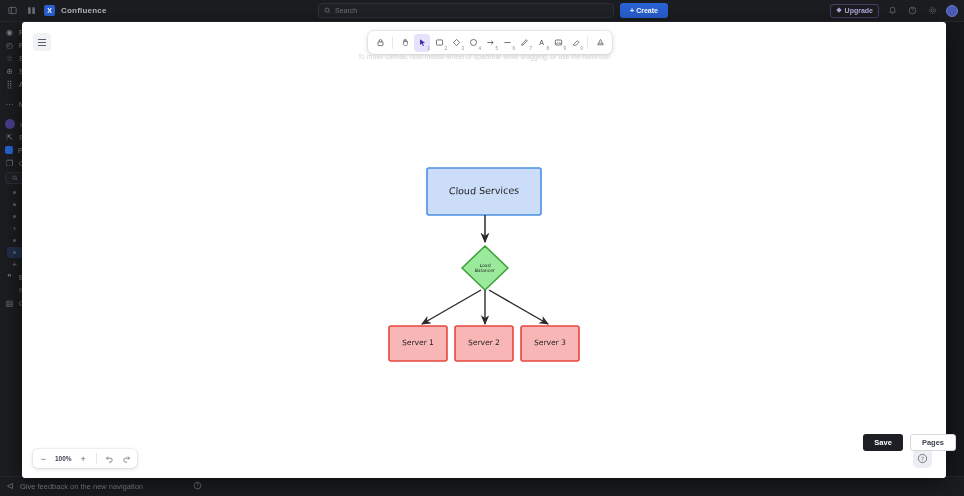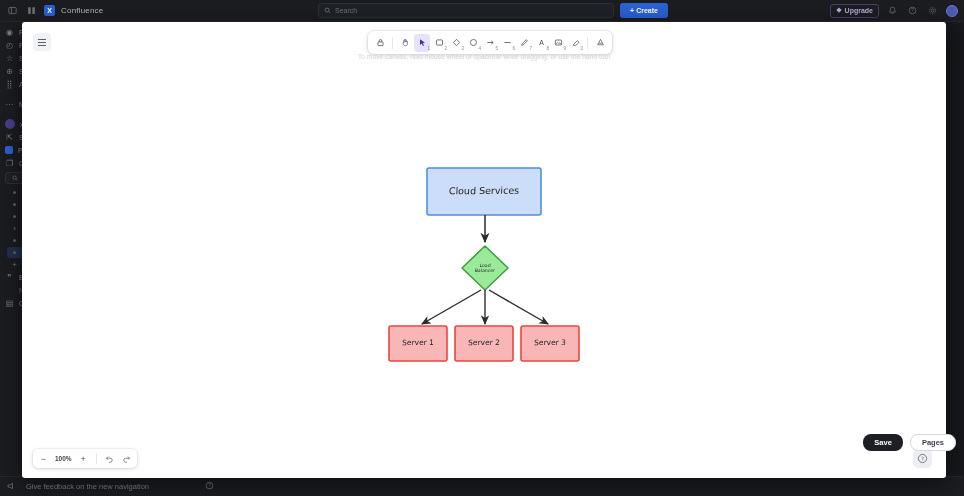--- a/index.html
+++ b/index.html
@@ -20,21 +20,21 @@
   }
   .tn-icon {
     width: 13px; height: 13px; display: flex; align-items: center;
     justify-content: center; color: #8a8f98; opacity: .75;
   }
   .tn-logo {
     width: 11px; height: 11px; border-radius: 2px; background: #2a62d6;
     display: flex; align-items: center; justify-content: center;
     color: #fff; font-size: 7px; font-weight: bold;
   }
-  .tn-product { color: #b6bac1; font-size: 8px; font-weight: 400; letter-spacing: .2px; }
+  .tn-product { color: #b6bac1; font-size: 8px; font-weight: 700; letter-spacing: .2px; }
 
   .tn-search {
     position: absolute; left: 318px; width: 296px; height: 15px;
     background: #1f2226; border: 1px solid #2e3136; border-radius: 3px;
     display: flex; align-items: center; gap: 4px; padding: 0 5px;
   }
   .tn-search .mag { color: #7d828b; font-size: 7px; }
   .tn-search .ph { color: #70757e; font-size: 7px; }
 
   .tn-create {
@@ -71,21 +71,21 @@
     display: flex; align-items: center; padding: 0 4px; gap: 3px; margin: 3px 0;
   }
   .sb-tree { padding-left: 5px; }
   .sb-tree .sb-row { height: 11px; }
   .sb-dot { width: 3px; height: 3px; border-radius: 50%; background: #5d626b; flex: none; margin-left: 3px; }
   .sb-active { background: #23304d; border-radius: 3px; margin-left: -3px; padding-left: 3px; }
 
   .statusbar {
     position: absolute; left: 0; right: 0; bottom: 0; height: 20px;
     background: #1b1d20; border-top: 1px solid #26282c;
-    display: flex; align-items: center; gap: 11px; padding: 0 7px;
+    display: flex; align-items: center; gap: 5px; padding: 0 7px;
     color: #7f848d; font-size: 7.5px;
   }
   .sbar-help { margin-left: 45px; color: #7f848d; font-size: 8px; }
 
   
   .pagebg {
     position: absolute; left: 393px; right: 274px; bottom: 20px; height: 28px;
     background: #6c6f74;
   }
   .pagebg .blk { position: absolute; top: 6px; height: 14px; background: #5d6068; border-radius: 3px; }
@@ -158,21 +158,21 @@
     position: absolute; right: 14px; bottom: 10px;
     width: 19px; height: 19px; border-radius: 5px; background: #eceef3;
     display: flex; align-items: center; justify-content: center;
     color: #6b6f7a; font-size: 10px;
   }
   .actions {
     position: absolute; right: 8px; top: 434px;
     display: flex; align-items: center; gap: 7px;
   }
   .btn {
-    height: 17px; border-radius: 8px; font-size: 7.5px; font-weight: 600;
+    height: 17px; border-radius: 3px; font-size: 7.5px; font-weight: 600;
     display: flex; align-items: center; justify-content: center; padding: 0 11px;
   }
   .btn-save { background: #1d1f24; color: #fff; }
   .btn-cancel { background: #fff; color: #3f4350; border: 1px solid #d6d8de; }
 </style>
 </head>
 <body>
 
 <div class="app">
 

